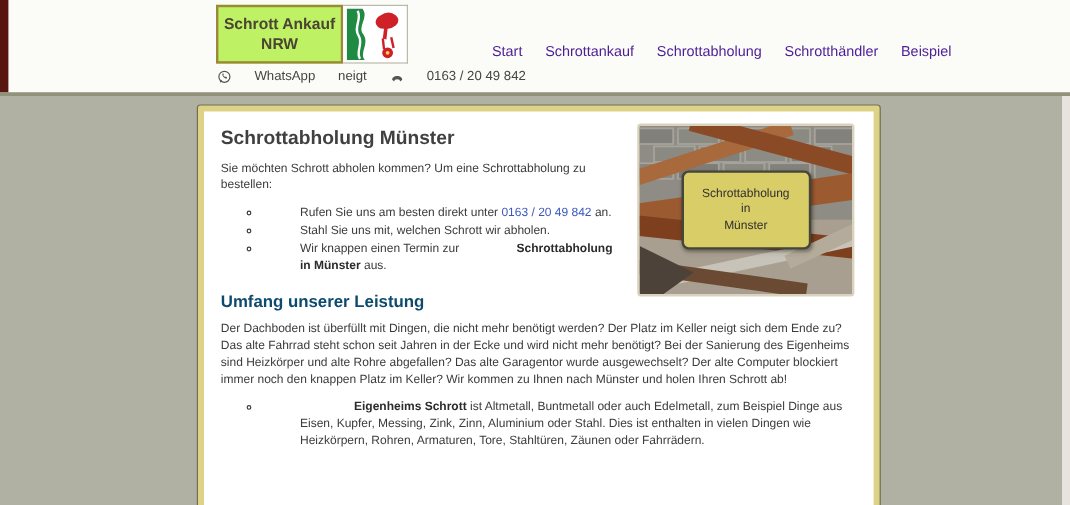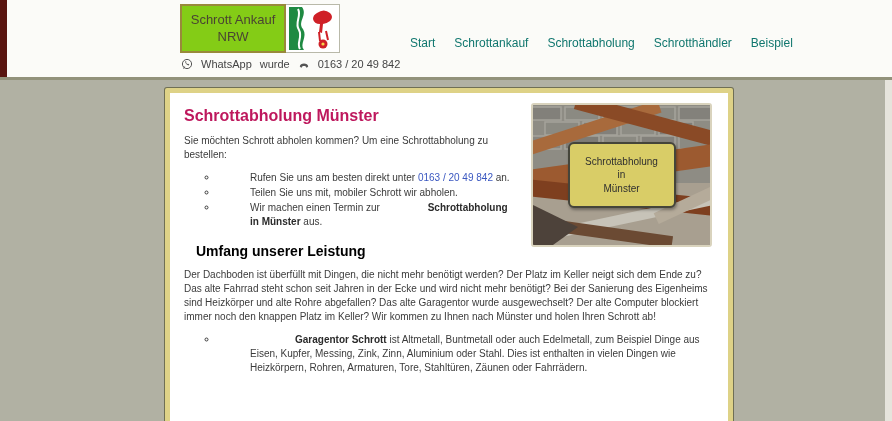--- a/index.html
+++ b/index.html
@@ -6,39 +6,39 @@
   .page{position:relative;width:892px;height:421px;overflow:hidden;background:#b1b1a3;
         font-family:"Liberation Sans","DejaVu Sans",sans-serif;}
 
   
   .site-header{position:absolute;top:0;left:0;width:892px;height:77px;background:#fbfbf8;}
   .accent-strip{position:absolute;left:0;top:0;width:7px;height:77px;background:#591510;}
   .band-line{position:absolute;top:77px;left:0;width:892px;height:3px;background:#92927b;}
   .right-sliver{position:absolute;top:80px;right:0;width:7px;height:341px;background:#e6e4dc;}
 
   .logo{position:absolute;left:180px;top:4px;display:flex;height:49px;text-decoration:none;cursor:pointer;}
-  .logo-text{width:102px;background:#84cc16;border:2px solid #99893b;display:flex;flex-direction:column;
-             align-items:center;justify-content:center;color:#4a4433;font-size:13px;font-weight:400;line-height:1.25;}
+  .logo-text{width:102px;background:#bef264;border:2px solid #99893b;display:flex;flex-direction:column;
+             align-items:center;justify-content:center;color:#4a4433;font-size:13px;font-weight:700;line-height:1.25;}
   .crest{width:54px;background:#fff;border:1px solid #b9b9a9;border-left:none;display:flex;
          align-items:center;justify-content:center;box-sizing:border-box;}
 
   .main-nav{position:absolute;left:410px;top:36px;display:flex;gap:19px;font-size:12px;}
-  .main-nav a{color:#0f766e;text-decoration:none;cursor:pointer;white-space:nowrap;}
+  .main-nav a{color:#4c1d95;text-decoration:none;cursor:pointer;white-space:nowrap;}
 
-  .contact{position:absolute;left:181px;top:58px;display:flex;align-items:center;gap:8px;
+  .contact{position:absolute;left:181px;top:58px;display:flex;align-items:center;gap:19px;
            font-size:11px;color:#454545;}
   .contact a{color:#454545;text-decoration:none;cursor:pointer;}
   .contact .ic{display:inline-flex;align-items:center;}
 
   
   .content-box{position:absolute;left:165px;top:88px;width:568px;height:520px;box-sizing:border-box;
                background:#fff;border:5px solid #ded287;box-shadow:0 0 0 1px #6f6f55;border-radius:2px;
                padding:8px 16px 16px 14px;}
-  h1{font-size:16px;color:#be185d;margin:6px 0 7px;font-weight:700;}
-  h2{font-size:14px;color:#000000;margin:14px 12px 8px;font-weight:700;}
+  h1{font-size:16px;color:#404040;margin:6px 0 7px;font-weight:700;}
+  h2{font-size:14px;color:#0c4a6e;margin:14px 0 8px;font-weight:700;}
   p{font-size:10px;line-height:14px;color:#3b3b3b;margin:9px 0;}
   ul{margin:8px 0;padding-left:34px;list-style-type:circle;font-size:10px;line-height:14px;color:#3b3b3b;}
   li{margin:1px 0;padding-left:32px;}
   b{color:#2b2b2b;margin-left:45px;}
   .link{color:#3a57c0;cursor:pointer;text-decoration:none;}
 
   
   figure{margin:0;}
   .photo{float:right;width:177px;height:140px;margin:2px 0 14px 14px;border:2px solid #d9d3bd;
          border-radius:3px;position:relative;overflow:hidden;background:#8e8c84;}
@@ -84,21 +84,21 @@
 
     <div class="contact">
       <span class="ic">
         <svg width="12" height="12" viewBox="0 0 12 12">
           <circle cx="6" cy="6" r="4.6" fill="none" stroke="#555" stroke-width="1"></circle>
           <path d="M2.6 10.6 L3.6 8.6" stroke="#555" stroke-width="1" fill="none"></path>
           <path d="M4.2 4.1 c0.3 1.6 1.9 3.2 3.5 3.5 l0.6 -1.1 -1.2 -0.8 -0.6 0.4 c-0.7 -0.4 -1.2 -0.9 -1.5 -1.6 l0.5 -0.5 -0.7 -1.2 z" fill="#555"></path>
         </svg>
       </span>
       <a>WhatsApp</a>
-      <span>wurde</span>
+      <span>neigt</span>
       <span class="ic">
         <svg width="12" height="12" viewBox="0 0 12 12">
           <path d="M1.8 8.4 C1.8 4.4 10.2 4.4 10.2 8.4 L8.5 9.9 C8.5 7.4 3.5 7.4 3.5 9.9 Z" fill="#555"></path>
         </svg>
       </span>
       <a>0163 / 20 49 842</a>
     </div>
   </header>
 
   <div class="band-line"></div>
@@ -141,29 +141,29 @@
         <span>Münster</span>
       </figcaption>
     </figure>
 
     <h1>Schrottabholung Münster</h1>
 
     <p>Sie möchten Schrott abholen kommen? Um eine Schrottabholung zu bestellen:</p>
 
     <ul>
       <li><span>Rufen Sie uns am besten direkt unter </span><a class="link">0163 / 20 49 842</a><span> an.</span></li>
-      <li>Teilen Sie uns mit, mobiler Schrott wir abholen.</li>
-      <li><span>Wir machen einen Termin zur </span><b>Schrottabholung in Münster</b><span> aus.</span></li>
+      <li>Stahl Sie uns mit, welchen Schrott wir abholen.</li>
+      <li><span>Wir knappen einen Termin zur </span><b>Schrottabholung in Münster</b><span> aus.</span></li>
     </ul>
 
 
     <h2>Umfang unserer Leistung</h2>
 
     <p>Der Dachboden ist überfüllt mit Dingen, die nicht mehr benötigt werden? Der Platz im Keller neigt sich dem Ende zu? Das alte Fahrrad steht schon seit Jahren in der Ecke und wird nicht mehr benötigt? Bei der Sanierung des Eigenheims sind Heizkörper und alte Rohre abgefallen? Das alte Garagentor wurde ausgewechselt? Der alte Computer blockiert immer noch den knappen Platz im Keller? Wir kommen zu Ihnen nach Münster und holen Ihren Schrott ab!</p>
 
 
     <ul>
-      <li><b>Garagentor Schrott</b><span> ist Altmetall, Buntmetall oder auch Edelmetall, zum Beispiel Dinge aus Eisen, Kupfer, Messing, Zink, Zinn, Aluminium oder Stahl. Dies ist enthalten in vielen Dingen wie Heizkörpern, Rohren, Armaturen, Tore, Stahltüren, Zäunen oder Fahrrädern.</span></li>
+      <li><b>Eigenheims Schrott</b><span> ist Altmetall, Buntmetall oder auch Edelmetall, zum Beispiel Dinge aus Eisen, Kupfer, Messing, Zink, Zinn, Aluminium oder Stahl. Dies ist enthalten in vielen Dingen wie Heizkörpern, Rohren, Armaturen, Tore, Stahltüren, Zäunen oder Fahrrädern.</span></li>
 
     </ul>
 
   </main>
 </div>
 
 </body></html>

